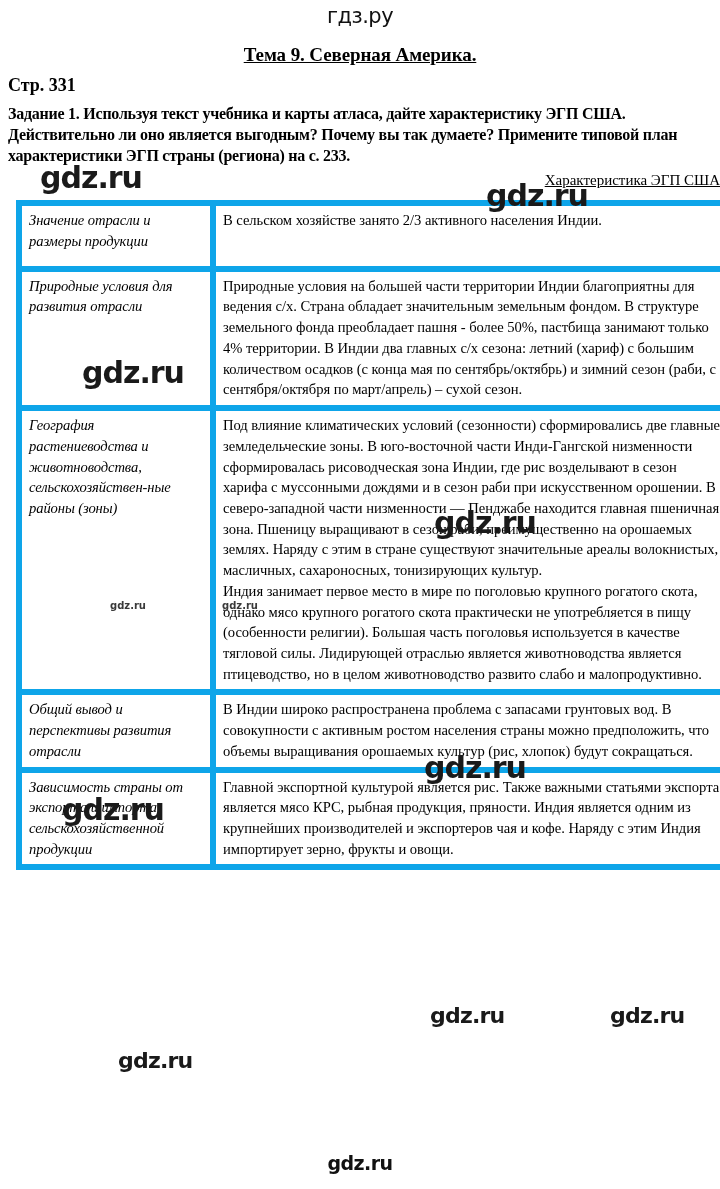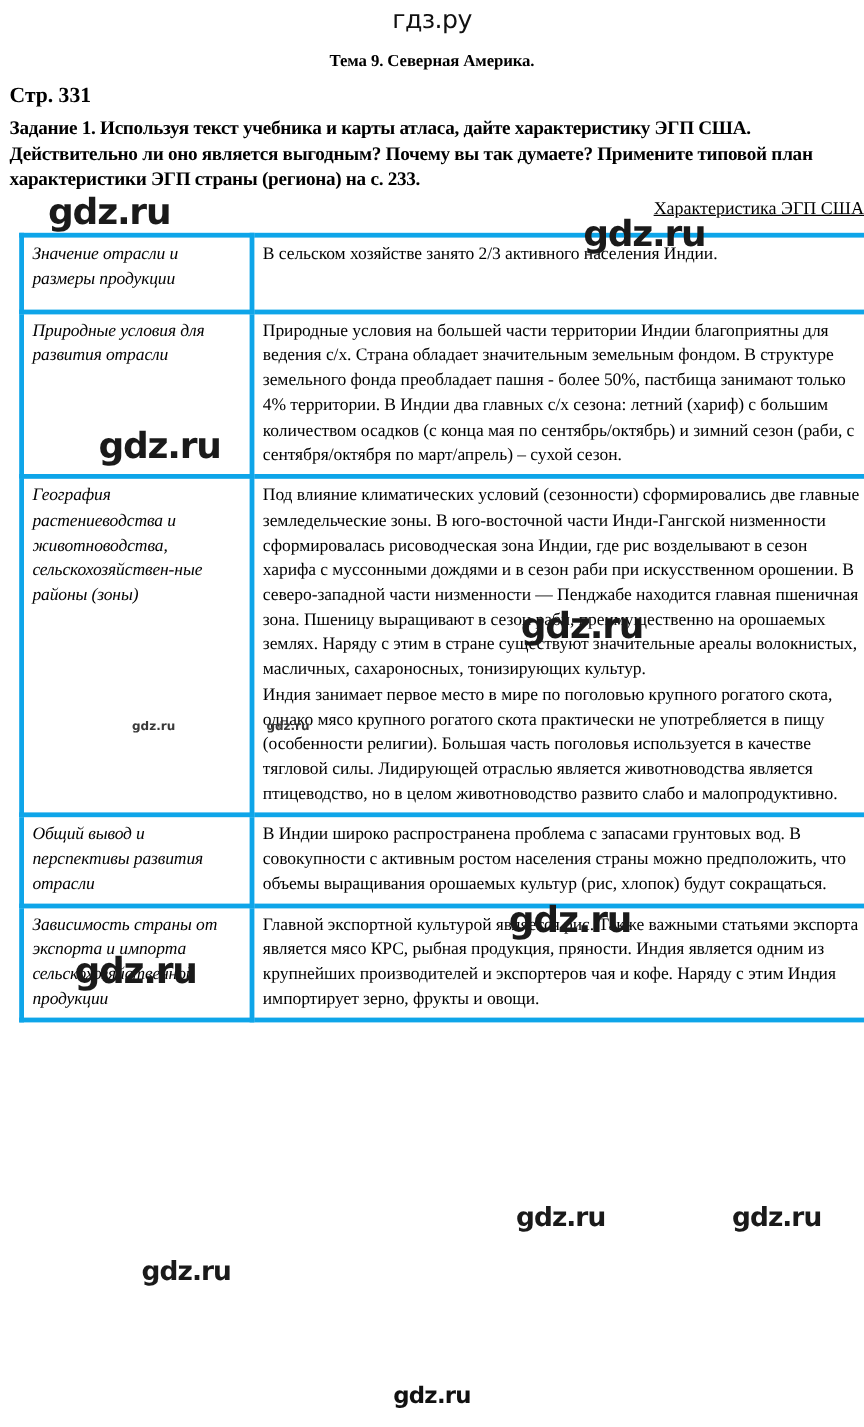--- a/index.html
+++ b/index.html
@@ -26,23 +26,24 @@
     color: #111;
     padding-top: 2px;
     height: 28px;
     line-height: 28px;
   }
 
   
   .theme-title {
     text-align: center;
     font-weight: bold;
-    font-size: 14px;
+    font-size: 19px;
     margin-top: 14px;
     letter-spacing: -0.1px;
+    text-decoration: underline;
   }
   .page-ref {
     font-weight: bold;
     font-size: 18px;
     margin: 9px 0 0 8px;
   }
   .task-block {
     font-weight: bold;
     font-size: 16px;
     line-height: 1.32;
@@ -62,21 +63,21 @@
   }
 
   
   .char-table {
     border-collapse: collapse;
     margin: 11px 0 0 16px;
     width: 686px;
     table-layout: fixed;
   }
   .char-table td {
-    border: 4px solid #0ea5e9;
+    border: 6px solid #0ea5e9;
     vertical-align: top;
     padding: 4px 6px 5px 7px;
     font-size: 14.6px;
     line-height: 1.42;
   }
   .char-table td.label-cell {
     width: 175px;
     font-style: italic;
     letter-spacing: -0.1px;
   }

